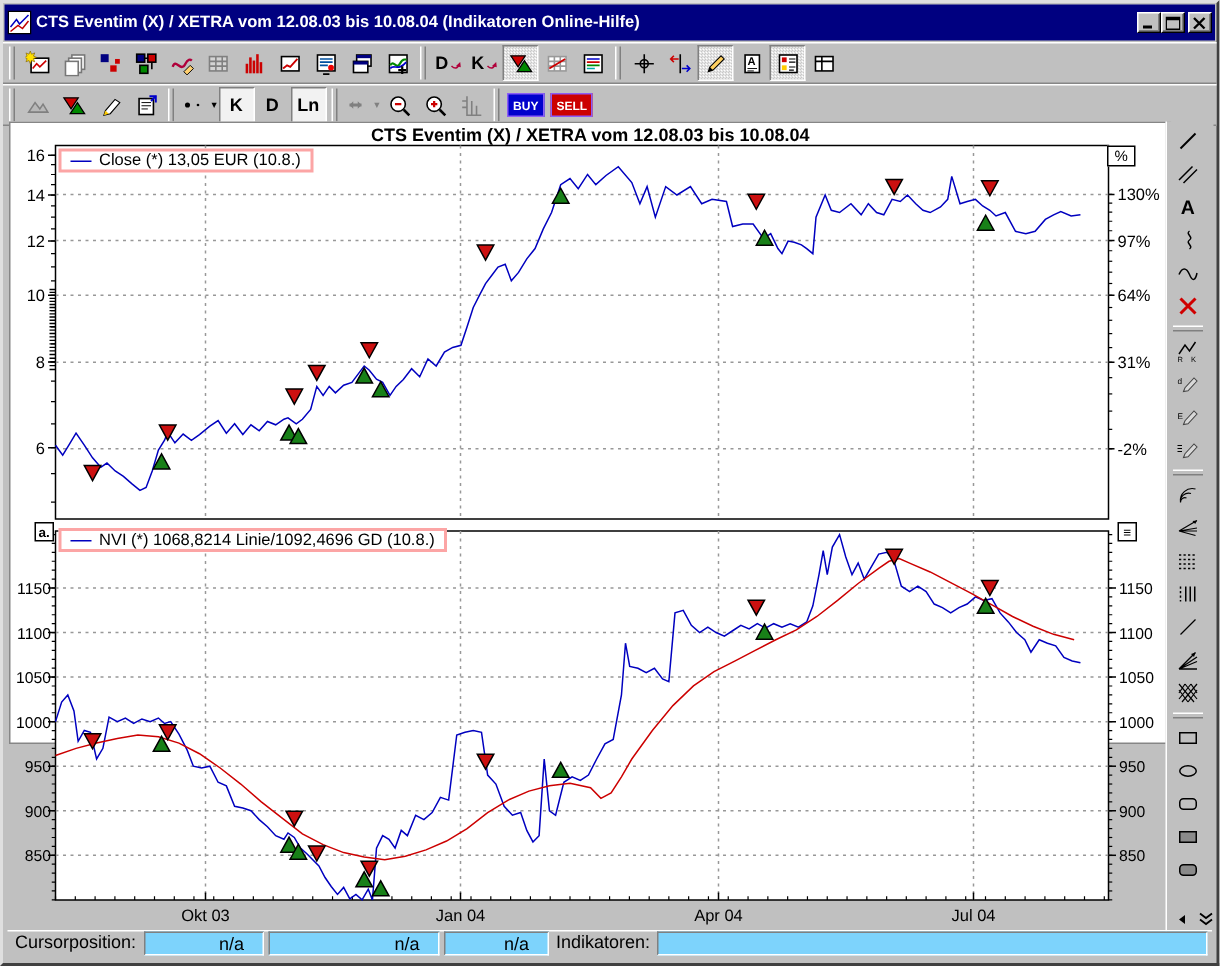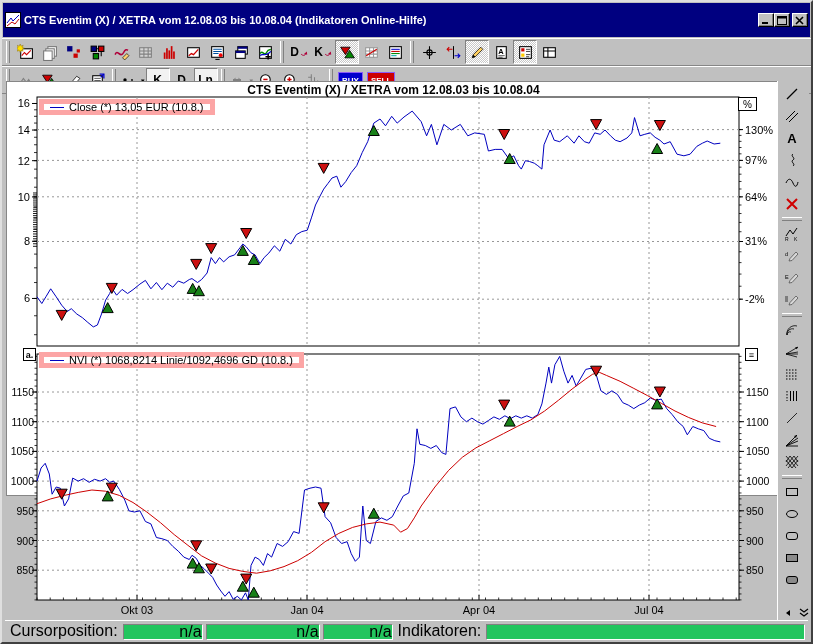--- a/index.html
+++ b/index.html
@@ -1,53 +1,53 @@
 <!DOCTYPE html>
 <html><head>
 <meta charset="utf-8">
 <style>
 *{box-sizing:border-box;margin:0;padding:0}
 html,body{width:813px;height:644px;overflow:hidden}
 body{font-family:"Liberation Sans",sans-serif;background:#c0c0c0}
 .window{position:relative;width:813px;height:644px;background:#c0c0c0;border:2px solid;border-color:#dfdfdf #404040 #404040 #dfdfdf}
-.titlebar{height:34px;margin:1px;background:#000080;display:flex;align-items:center;padding:0 2px;gap:3px}
+.titlebar{height:24px;margin:1px;background:#000080;display:flex;align-items:center;padding:0 2px;gap:3px}
 .title-text{color:#fff;font-size:11px;font-weight:bold;flex:1;white-space:nowrap;overflow:hidden}
 .app-icon{width:16px;height:16px;display:flex}
 .win-btns{display:flex}
 .win-btn{width:16px;height:14px;background:#c0c0c0;border:1px solid;border-color:#fff #000 #000 #fff;box-shadow:inset -1px -1px 0 #808080;display:flex;align-items:center;justify-content:center;padding:0}
 .win-btn.close{margin-left:2px}
 .toolbar{height:28px;display:flex;align-items:center;padding:0 1px;border-top:1px solid #fff;border-bottom:1px solid #868686;background:#c0c0c0}
 .grip{width:4px;height:22px;margin:0 3px;border-left:1px solid #fff;border-right:1px solid #808080}
 .tb-btn{min-width:24px;height:24px;display:flex;align-items:center;justify-content:center;border:1px solid transparent;gap:1px}
 .tb-btn.pressed{border-color:#808080 #fff #fff #808080;background:repeating-conic-gradient(#fff 0 25%,#c8c8c8 0 50%);background-size:2px 2px}
 .tb-btn.pressed-white{border-color:#808080 #fff #fff #808080;background:#f2f2f2}
 .tb-btn .lbl{font-weight:bold;font-size:12px;line-height:1}
 .tb-btn .dd{font-size:7px;line-height:1}
 .tb-btn.px{min-width:24px;height:16px;border:1px solid #8b5cf6;color:#fff;font-size:8px;font-weight:bold;padding:0 3px;margin:0 2px}
 .icon{display:flex;align-items:center;justify-content:center}
 .chart-panel{position:absolute;left:4px;top:79px;width:775px;height:415px;background:#fff;border:1px solid #868686}
 .chart-title{position:absolute;top:1px;left:0;right:0;text-align:center;font-weight:bold;font-size:12px}
 #chart1{position:absolute;left:0;top:14px}
 #chart2{position:absolute;left:0;top:268px}
-.legend{position:absolute;height:16px;border:5px solid #fca5a5;background:#fff;display:flex;align-items:center;gap:5px;padding:0 6px;font-size:11px;white-space:nowrap;z-index:3}
+.legend{position:absolute;height:16px;border:2px solid #fca5a5;background:#fff;display:flex;align-items:center;gap:5px;padding:0 6px;font-size:11px;white-space:nowrap;z-index:3}
 #legend1{left:32px;top:17px}
 #legend2{left:32px;top:270px}
 .line-sample{display:inline-block;width:14px;height:0;border-top:1px solid #0000bf}
 .mini-box{position:absolute;border:1px solid #000;background:#fff;font-size:9px;display:flex;align-items:center;justify-content:center;z-index:3}
 #pct-box{left:731px;top:15px;width:19px;height:14px;font-size:10px}
 #pane-a{left:16px;top:266px;width:13px;height:13px;font-weight:bold}
 #pane-r{left:738px;top:266px;width:13px;height:13px}
 .side-toolbar{position:absolute;right:2px;top:79px;width:32px;height:540px;background:#c0c0c0;display:flex;flex-direction:column;align-items:flex-start;padding:2px 0 2px 3px;border-left:1px solid #fff}
 .sb-btn{width:22px;height:22px;display:flex;align-items:center;justify-content:center;border:1px solid transparent}
 .hgrip{width:20px;height:4px;margin:2px 0 2px 1px;border-top:1px solid #fff;border-bottom:1px solid #808080}
 .sb-scrollrow{display:flex;gap:3px;margin-top:auto}
 .sb-scroll{width:13px;height:13px;display:flex;align-items:center;justify-content:center}
-.statusbar{position:absolute;left:3px;right:3px;bottom:2px;height:20px;display:flex;align-items:flex-end;font-size:16px;gap:3px;padding:0 3px;border-top:1px solid #fff}
+.statusbar{position:absolute;left:3px;right:3px;bottom:2px;height:20px;display:flex;align-items:flex-start;font-size:12px;gap:3px;padding:0 3px;border-top:1px solid #fff}
 .sb-label{padding:0 2px;white-space:nowrap}
-.sb-field{height:16px;border:1px solid;border-color:#808080 #fff #fff #808080;display:flex;align-items:center;justify-content:flex-end;padding:0 0;background:#22c55e}
+.sb-field{height:16px;border:1px solid;border-color:#808080 #fff #fff #808080;display:flex;align-items:center;justify-content:flex-end;padding:0 12px;background:#7dd3fc}
 .f1{width:80px}.f2{width:114px}.f3{width:70px}.f4{flex:1}
 svg text{font-family:"Liberation Sans",sans-serif}
 </style>
 </head>
 <body>
 
 <div class="window">
   <div class="titlebar">
     <span class="app-icon">
         <svg viewBox="0 0 16 16" width="16" height="16">

